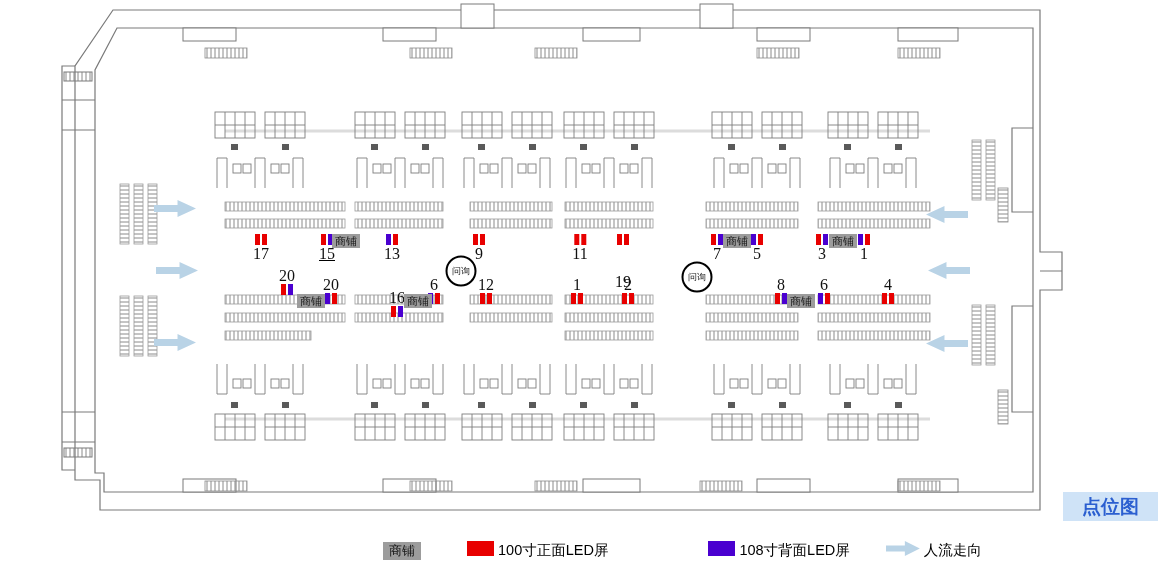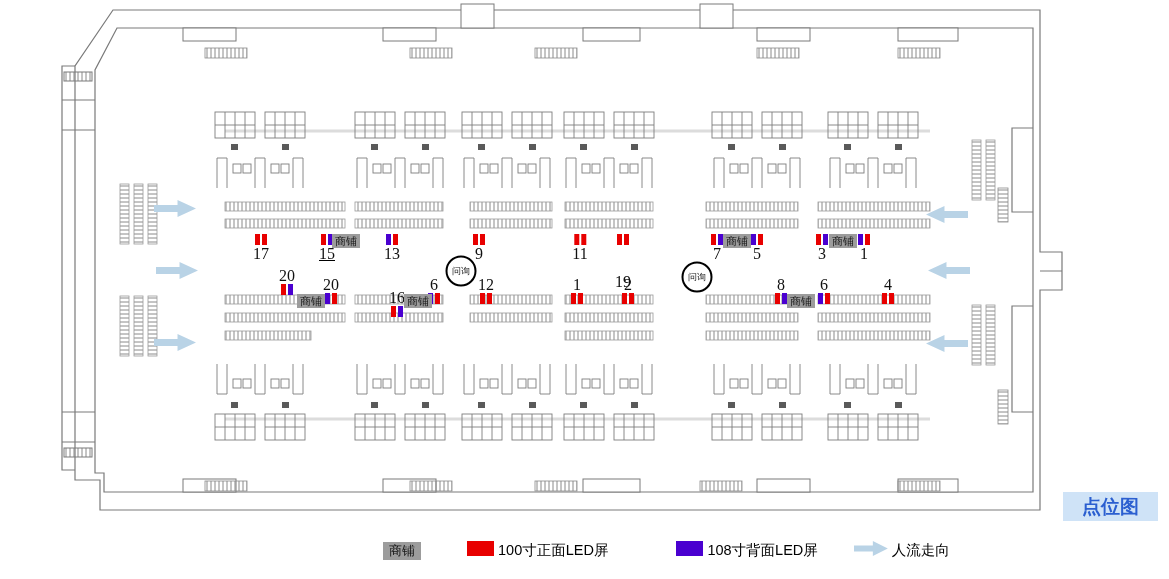--- a/index.html
+++ b/index.html
@@ -38,21 +38,21 @@
   .flow-arrow.left  { clip-path:polygon(100% 30%, 44% 30%, 44% 0, 0 50%, 44% 100%, 44% 70%, 100% 70%); }
 
   
   .legend {
     position:absolute; left:383px; top:541px;
     display:flex; align-items:center; font-size:14.5px; color:#000;
   }
   .lg-shop { background:var(--shop-bg); color:#161616; font-size:13px; line-height:18px; padding:0 6px; }
   .lg-item { display:flex; align-items:flex-start; gap:4px; }
   .lg-item.front { margin-left:46px; }
-  .lg-item.back  { margin-left:68px; }
+  .lg-item.back  { margin-left:100px; }
   .lg-item.flow  { margin-left:36px; }
   .swatch { width:27px; height:15px; display:inline-block; }
   .swatch.front { background:var(--front-led); }
   .swatch.back  { background:var(--back-led); }
   .legend .flow-arrow { position:static; width:34px; height:15px; }
 
   
   .title-badge {
     position:absolute; left:1063px; top:492px; width:95px; height:29px;
     background:var(--badge-bg); color:var(--badge-text);

